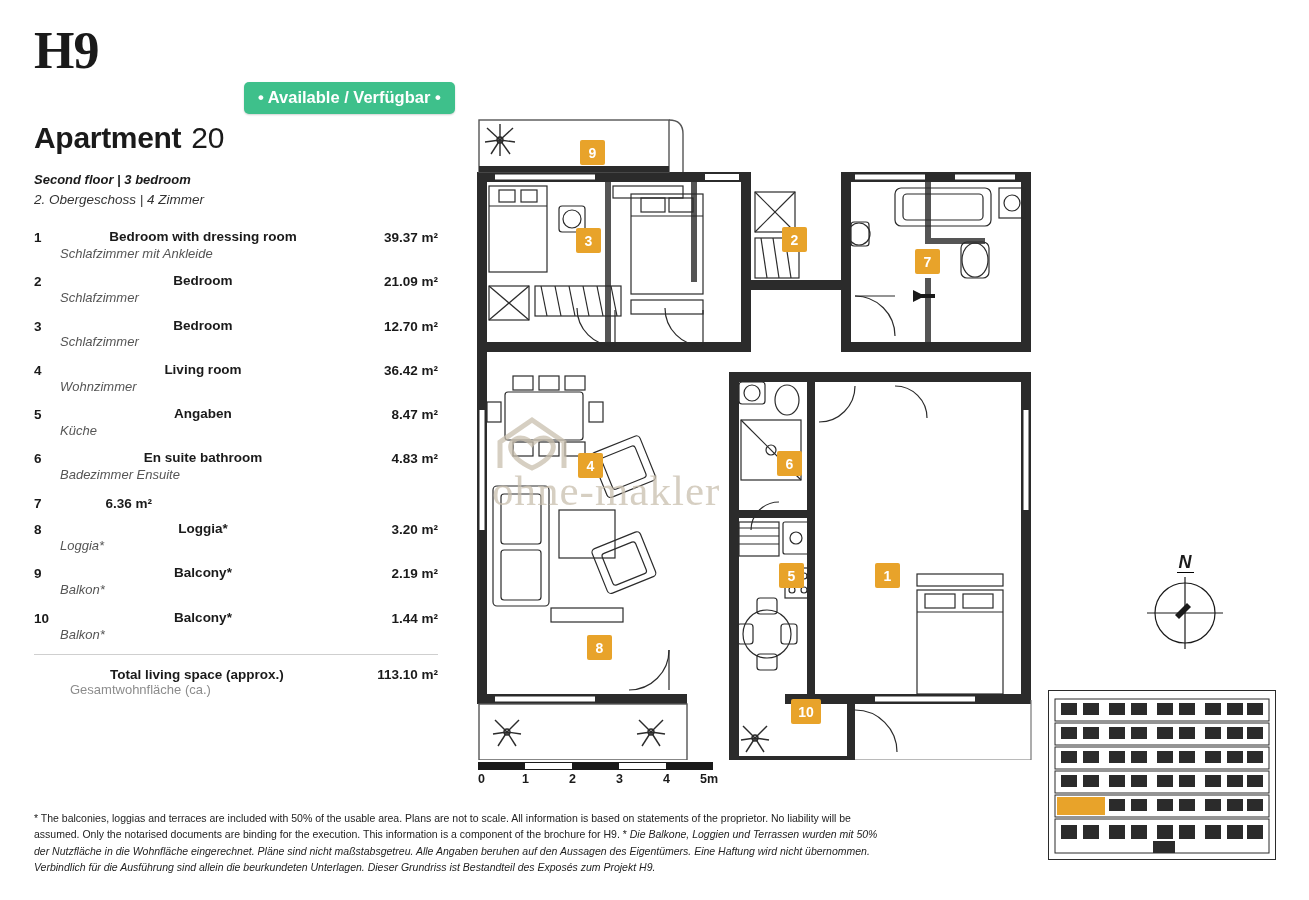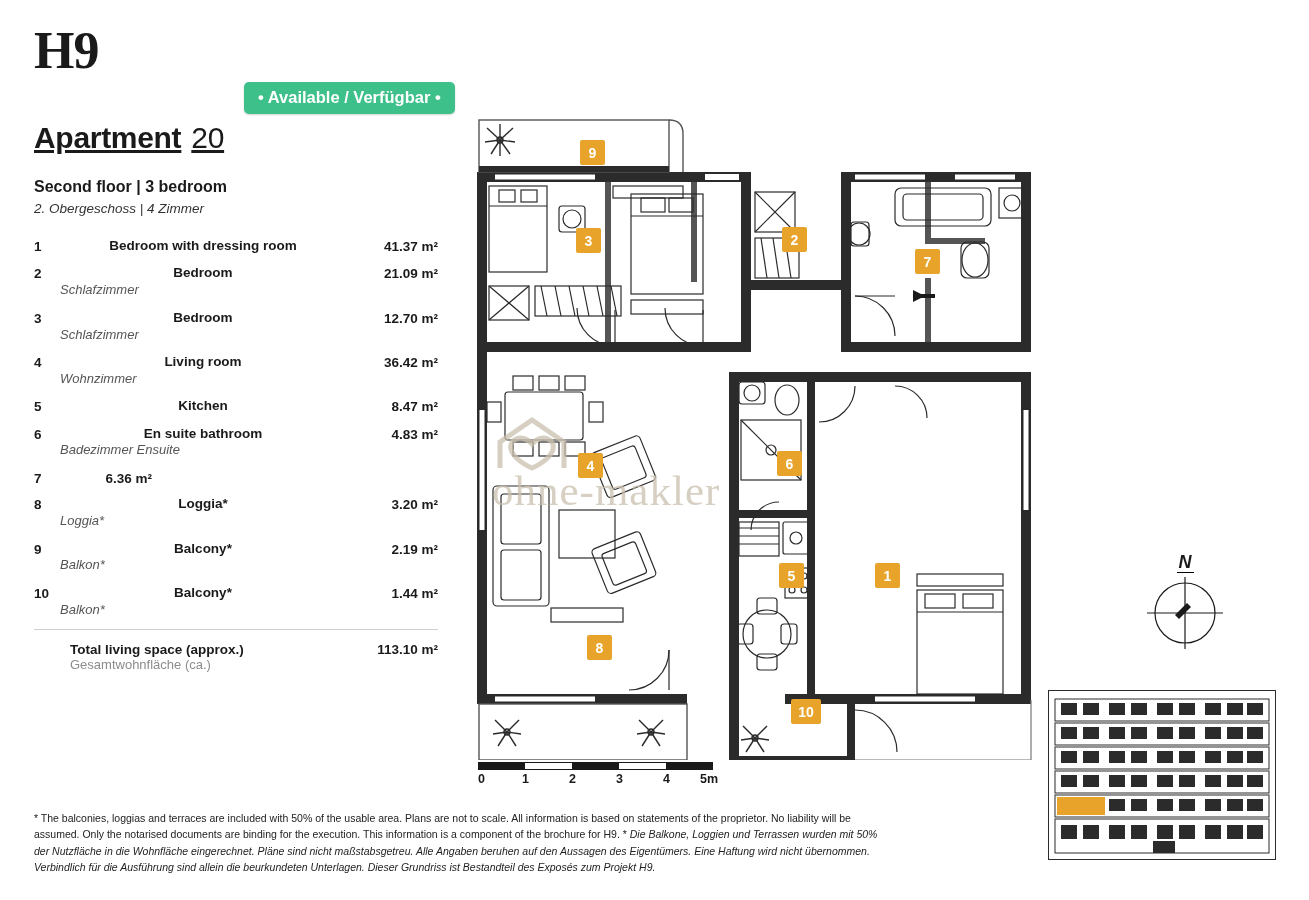--- a/index.html
+++ b/index.html
@@ -15,37 +15,37 @@
   
   #left-panel { position:absolute; left:34px; top:25px; width:440px; }
   #logo { font-family:"Liberation Serif", serif; font-size:52px; font-weight:700; letter-spacing:-1px; line-height:1; }
   #badge {
     position:absolute; left:244px; top:82px;
     background:#3ec08b; color:#ffffff;
     border-radius:5px; padding:6px 14px 7px 14px;
     font-size:16.5px; font-weight:700;
     box-shadow:0 1px 2px rgba(0,0,0,.18);
   }
-  #apt-title { margin-top:44px; font-size:30px; font-weight:700; letter-spacing:-.3px;text-decoration:underline; }
+  #apt-title { margin-top:44px; font-size:30px; font-weight:700; letter-spacing:-.3px; }
   #apt-title .num { font-weight:400; margin-left:10px; }
-  #apt-sub1 { margin-top:23px; font-size:16px; font-weight:700; }
+  #apt-sub1 { margin-top:17px; font-size:13px; font-weight:700;font-style:italic; }
   #apt-sub2 { margin-top:5px; font-size:13.5px; font-style:italic; color:#333; }
 
   #room-table { margin-top:22px; width:404px; }
   .room-row { display:flex; align-items:flex-start; margin-bottom:10.5px; }
   .room-idx { width:26px; font-size:13.5px; font-weight:700; padding-top:1px; }
   .room-names { flex:1 1 auto; }
   .room-en { font-size:13.5px; font-weight:700; line-height:1.25;text-align:center; }
   .room-de { font-size:13px; font-style:italic; color:#555; line-height:1.3; }
   .room-area { width:92px; text-align:right; font-size:13.5px; font-weight:700; padding-top:1px; }
 
   #total-sep { margin-top:10px; border-top:1px solid #cfcfcf; width:404px; }
   #total-row { display:flex; margin-top:12px; width:404px; }
   #total-row .lbl-wrap { flex:1 1 auto; padding-left:36px; }
-  #total-row .lbl { font-size:13.5px; font-weight:700; }
+  #total-row .lbl { font-size:13.5px; font-weight:700;margin-left:40px; }
   #total-row .lbl-de { font-size:13px; color:#8c8c8c; }
   #total-row .val { width:92px; text-align:right; font-size:13.5px; font-weight:700; }
 
   
   #disclaimer {
     position:absolute; left:34px; top:810px; width:855px;
     font-size:10.5px; line-height:1.55; color:#222;
   }
   #disclaimer i { font-style:italic; }
 
@@ -98,22 +98,23 @@
   </div>
   <div id="apt-sub1">Second floor | 3 bedroom</div>
   <div id="apt-sub2">2. Obergeschoss | 4 Zimmer</div>
 
   <div id="room-table">
 
     <div class="room-row">
       <div class="room-idx">1</div>
       <div class="room-names">
         <div class="room-en">Bedroom with dressing room</div>
-      </div>
-      <div class="room-area">41.37 m²</div>
+        <div class="room-de">Schlafzimmer mit Ankleide</div>
+      </div>
+      <div class="room-area">39.37 m²</div>
     </div>
 
     <div class="room-row">
       <div class="room-idx">2</div>
       <div class="room-names">
         <div class="room-en">Bedroom</div>
         <div class="room-de">Schlafzimmer</div>
       </div>
       <div class="room-area">21.09 m²</div>
     </div>
@@ -132,21 +133,22 @@
       <div class="room-names">
         <div class="room-en">Living room</div>
         <div class="room-de">Wohnzimmer</div>
       </div>
       <div class="room-area">36.42 m²</div>
     </div>
 
     <div class="room-row">
       <div class="room-idx">5</div>
       <div class="room-names">
-        <div class="room-en">Kitchen</div>
+        <div class="room-en">Angaben</div>
+        <div class="room-de">Küche</div>
       </div>
       <div class="room-area">8.47 m²</div>
     </div>
 
     <div class="room-row">
       <div class="room-idx">6</div>
       <div class="room-names">
         <div class="room-en">En suite bathroom</div>
         <div class="room-de">Badezimmer Ensuite</div>
       </div>

